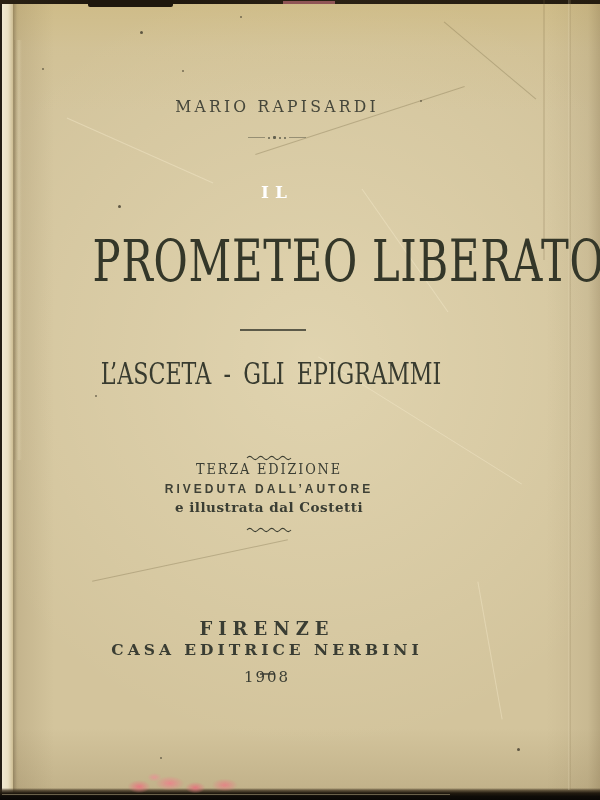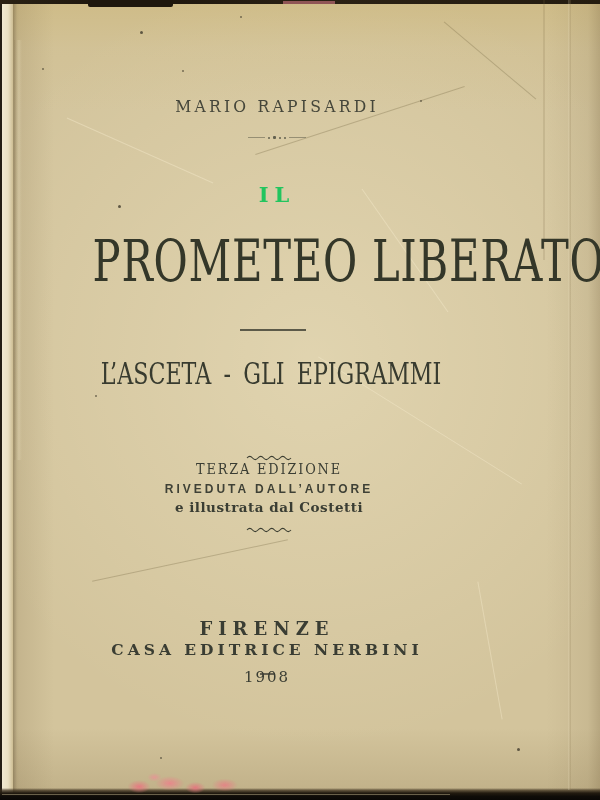--- a/index.html
+++ b/index.html
@@ -53,21 +53,21 @@
   .content{position:absolute;left:0;top:0;width:554px;height:100%;color:#3a3d33;}
   .tblock{position:absolute;width:100%;text-align:center;white-space:nowrap;}
 
   .author{top:96px;font-size:17px;letter-spacing:3.5px;color:#45463a;transform:scaleX(0.92);}
   .author-orn{top:123px;}
   .orn-row{display:inline-flex;align-items:center;gap:3px;opacity:0.75;}
   .orn-line{width:17px;height:1px;background:rgba(70,70,55,0.6);}
   .orn-dot{width:2px;height:2px;background:#3c3e32;border-radius:1px;}
   .orn-dot.big{width:3px;height:3px;}
 
-  .half-title{top:182px;font-size:21px;font-weight:bold;letter-spacing:6px;color:#22c55e;}
+  .half-title{top:182px;font-size:17px;font-weight:bold;letter-spacing:6px;color:#ffffff;}
   .main-title{top:227px;left:15px;font-size:58px;letter-spacing:1px;color:#343729;
     transform:scaleX(0.72);transform-origin:50% 50%;}
   .title-rule{top:316px;left:-4px;}
   .title-rule span{display:inline-block;width:66px;height:2px;background:rgba(55,56,45,0.78);}
   .subtitle{top:356px;left:-6px;font-size:30px;word-spacing:7px;color:#383b2f;
     transform:scaleX(0.74);transform-origin:50% 50%;}
 
   .squig{left:-8px;}
   .squig-top{top:447px;} .squig-bottom{top:519px;}
   .edition-1{top:461px;left:-8px;font-size:14px;letter-spacing:2px;transform:scaleX(0.92);}

